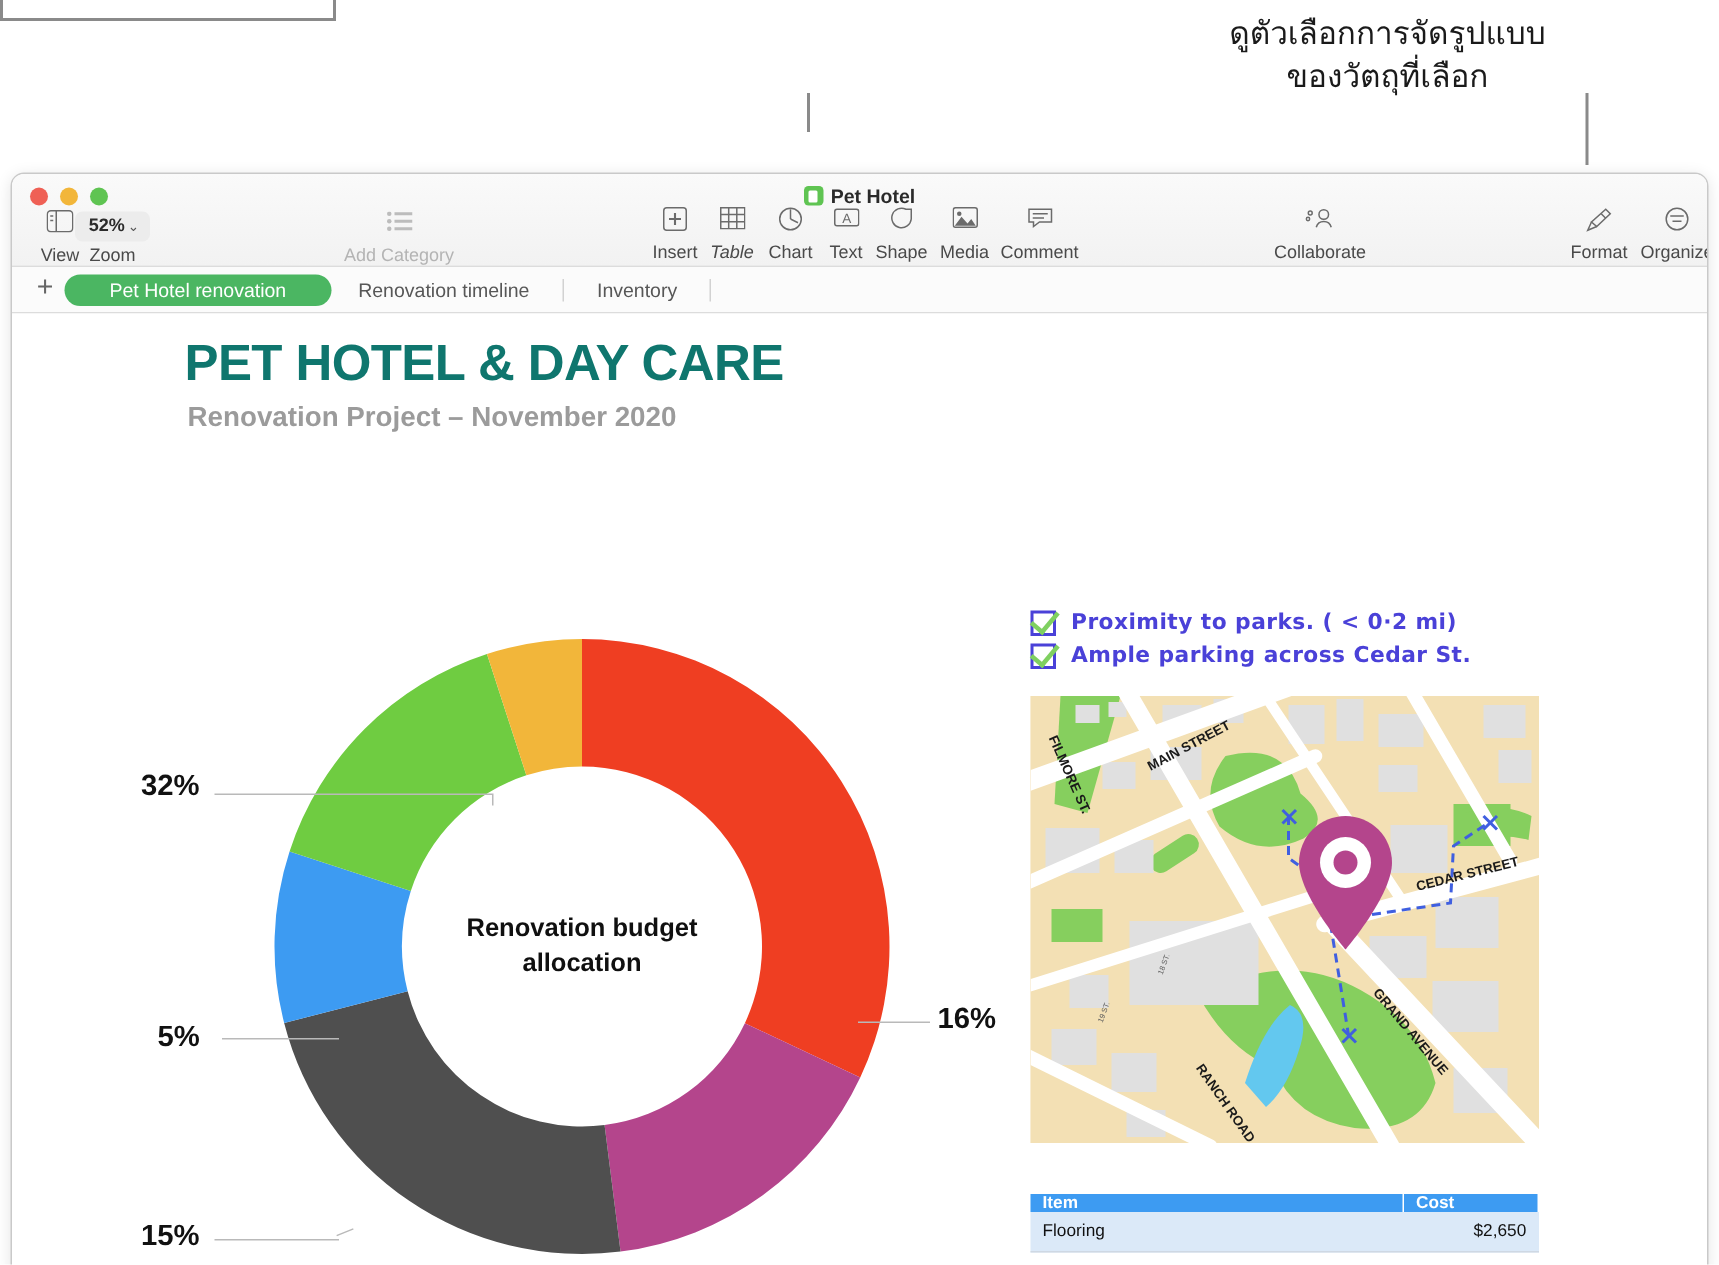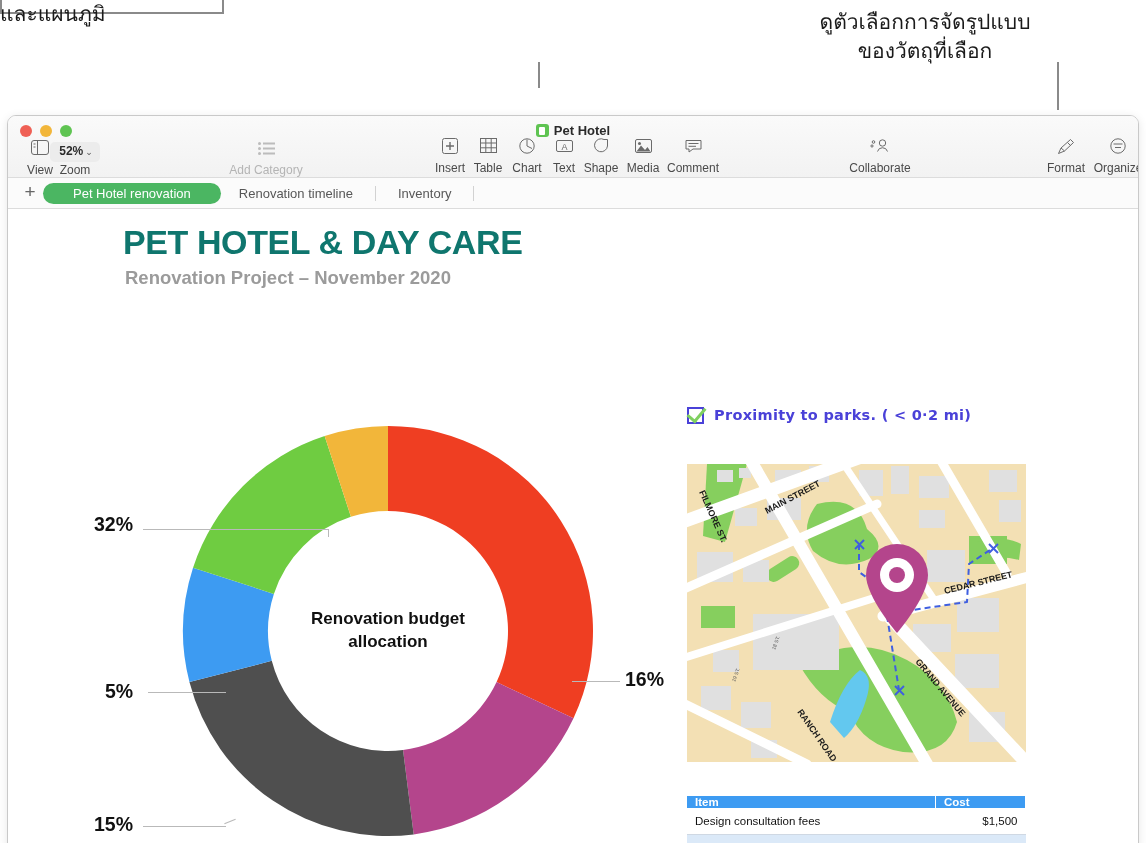--- a/index.html
+++ b/index.html
@@ -76,21 +76,21 @@
     background: #ececec;
     border-radius: 5px;
     padding: 2px 7px 2px 9px;
     font-size: 12px; font-weight: bold; color: #2b2b2b;
     line-height: 15px;
   }
   .zoom-pill .chev { font-size: 9px; font-weight: normal; margin-left: 2px; color: #555; }
 
   #tb-addcat { left: 194px; top: 24px; width: 128px; }
   #tb-insert { left: 410px; top: 22px; }
-  #tb-table  { left: 448px; top: 22px; }
+  #tb-table  { left: 448px; top: 22px; font-style: italic; }
   #tb-chart  { left: 487px; top: 22px; }
   #tb-text   { left: 524px; top: 22px; }
   #tb-shape  { left: 561px; top: 22px; }
   #tb-media  { left: 603px; top: 22px; }
   #tb-comment{ left: 653px; top: 22px; }
   #tb-collab { left: 839px; top: 22px; width: 66px; }
   #tb-format { left: 1026px; top: 22px; }
   #tb-organize{left: 1078px; top: 22px; }
 
   #doc-title {
@@ -200,21 +200,20 @@
   }
   table.cost th.cost-h { width: 90px; }
   table.cost td { padding: 7px 8px; color: #111; border-bottom: 1px solid #cfd8e3; }
   table.cost td.num { text-align: right; }
   table.cost tr.alt td { background: #dbe9f8; }
 </style>
 </head>
 <body>
 
 <div class="callout-text">
-  <div>และแผนภูมิ</div>
 </div>
 <div class="callout-text" id="callout-right-text">
   <div>ดูตัวเลือกการจัดรูปแบบ</div>
   <div>ของวัตถุที่เลือก</div>
 </div>
 <div id="bracket-left"></div>
 <div id="bracket-left-stem"></div>
 <div id="callout-right-stem"></div>
 
 <div id="app-window">
@@ -416,20 +415,24 @@
     <div class="leader" id="ld-15"></div>
     <div class="leader" id="ld-15b"></div>
 
     <div class="pct-label" id="lbl-16">16%</div>
     <div class="leader" id="ld-16"></div>
 
     <div id="checklist">
       <div class="check-row">
         <span class="check-box"></span>
         <span class="check-text">Proximity to parks. ( &lt; 0·2 mi)</span>
+      </div>
+      <div class="check-row">
+        <span class="check-box"></span>
+        <span class="check-text">Ample parking across  Cedar St.</span>
       </div>
     </div>
 
     <div id="map">
       <svg width="339" height="298" viewBox="0 0 339 298">
         <rect width="339" height="298" fill="#f3e0b4"></rect>
 
         <path d="M20 0 h40 l-22 78 l-22 -6 z" fill="#86cf5e"></path>
         <path d="M130 40 q40 -10 50 25 q22 18 2 30 q-30 14 -56 -8 q-14 -24 4 -47z" fill="#86cf5e"></path>
         <rect x="78" y="98" width="36" height="14" rx="7" fill="#86cf5e" transform="rotate(-33 96 105)"></rect>
@@ -512,24 +515,20 @@
 
     <div id="table-card">
       <table class="cost">
         <thead>
           <tr>
             <th>Item</th>
             <th class="cost-h">Cost</th>
           </tr>
         </thead>
         <tbody>
-          <tr>
-            <td>Design consultation fees</td>
-            <td class="num">$1,500</td>
-          </tr>
           <tr class="alt">
             <td>Flooring</td>
             <td class="num">$2,650</td>
           </tr>
 
         </tbody>
       </table>
 
     </div>
 

